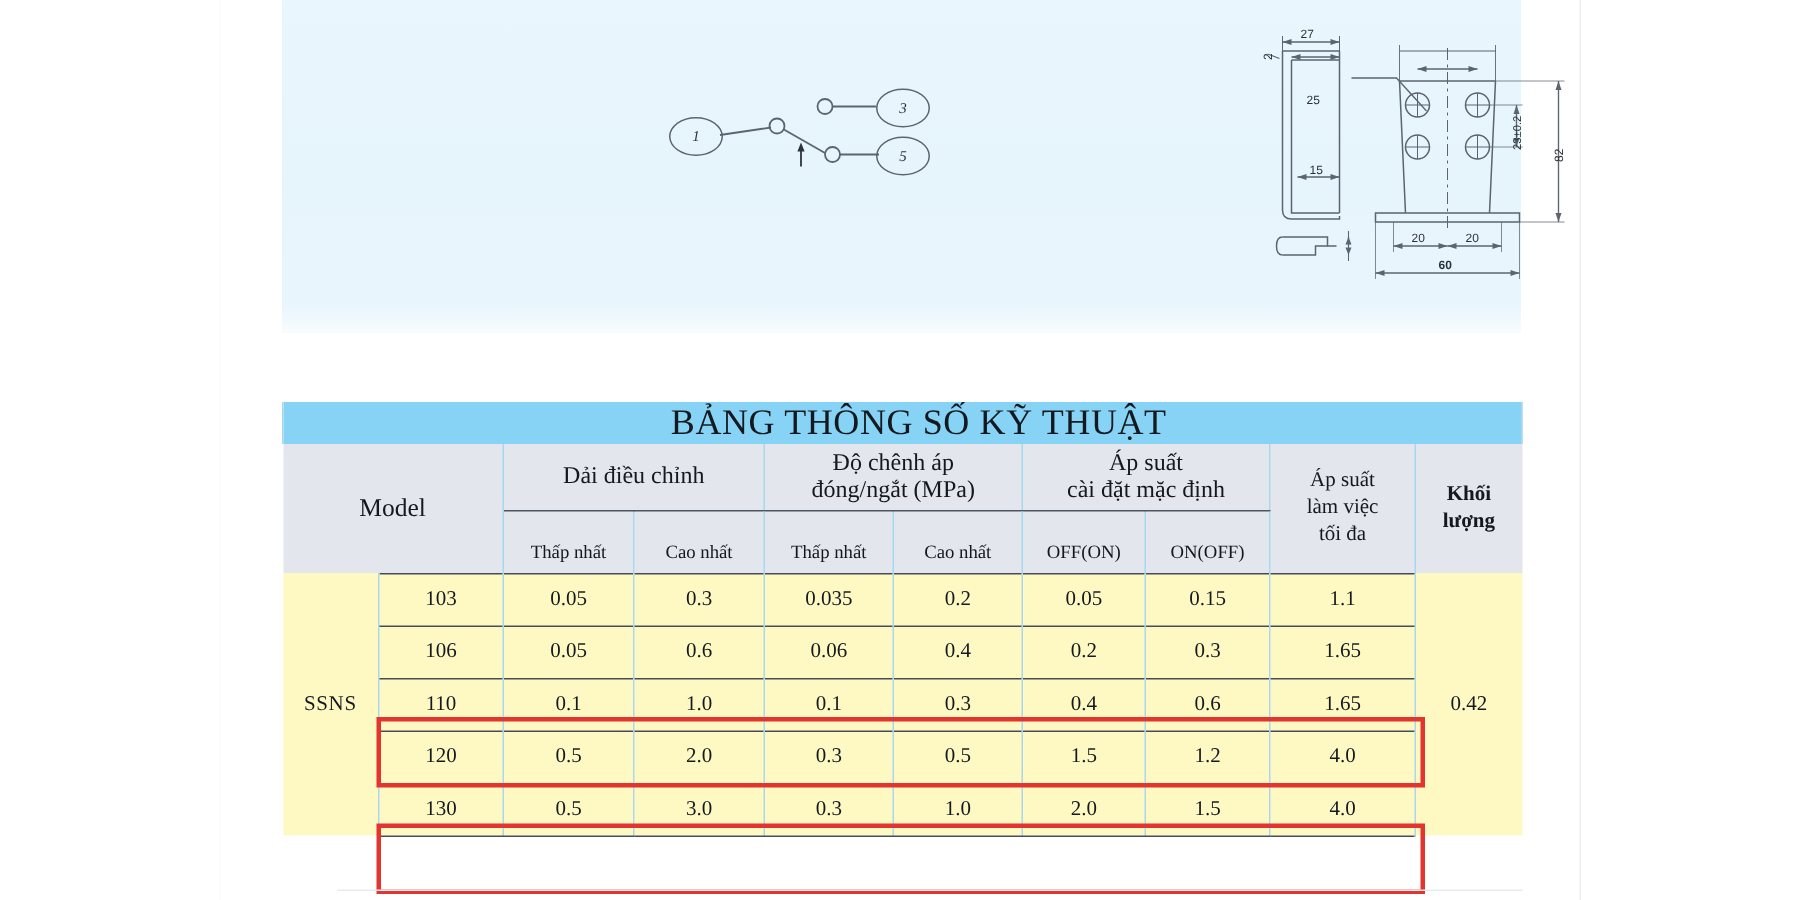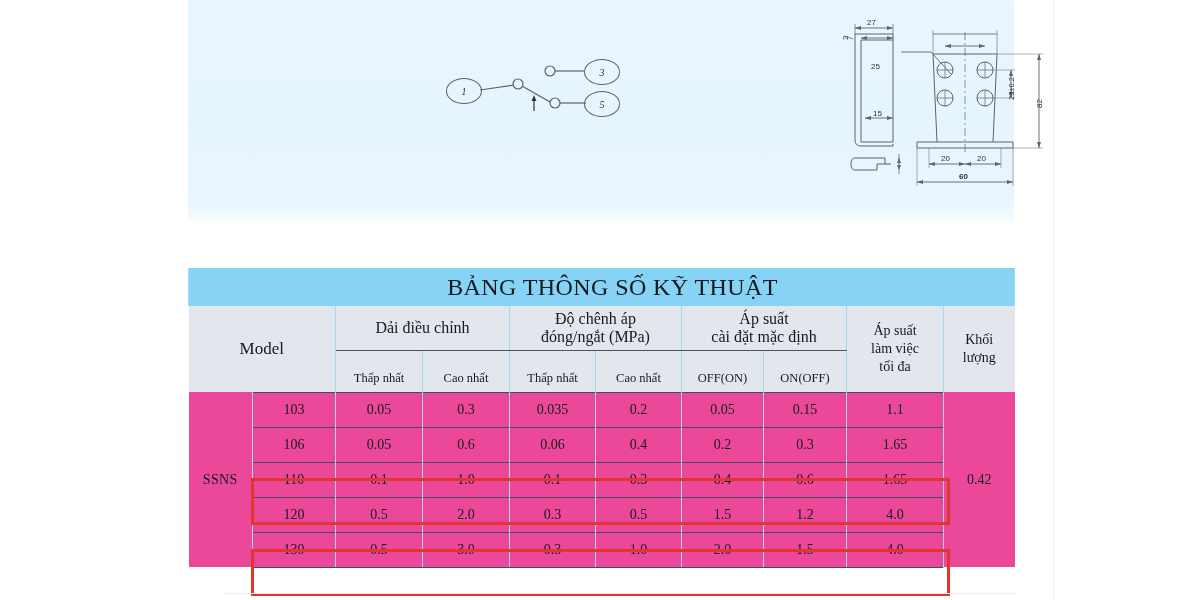--- a/index.html
+++ b/index.html
@@ -52,21 +52,21 @@
   .dim.rot{transform:rotate(-90deg);transform-origin:left top;}
 
   
   .spec-table{
     position:absolute;left:188px;top:268px;width:826px;
     border-collapse:collapse;
     table-layout:fixed;
   }
   .title-band{
     background:#87d3f5;
-    height:38px;
+    height:28px;
     padding:0 0 0 22px;
     text-align:left;
     font-size:24px;
     font-weight:400;
     letter-spacing:.4px;
     color:#12181f;
     border:none;
     font-family:"Liberation Serif", serif;
   }
   .spec-table th,.spec-table td{
@@ -90,24 +90,24 @@
   }
   thead th.model{
     font-size:17px;
     border-bottom:none;
   }
   thead th.tall{
     font-size:14px;
     line-height:1.3;
   }
   thead th.noleft{border-left:none;}
-  thead th.noright{border-right:none;}
+  thead th.noright{border-right:none;font-weight:bold;}
 
   tbody td{
-    background:#ec4899;
+    background:#fef9c3;
     font-size:14px;
     height:34px;
     border-top:1.4px solid #454c56;
     padding:0;
   }
   tbody tr:last-child td{border-bottom:1.4px solid #454c56;}
   tbody td.brandcell{
     border-top:none;border-bottom:none;
     font-size:14px;letter-spacing:.4px;
     border-left:none;

